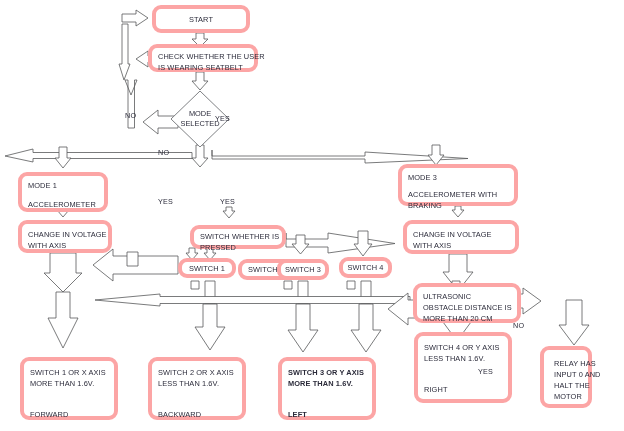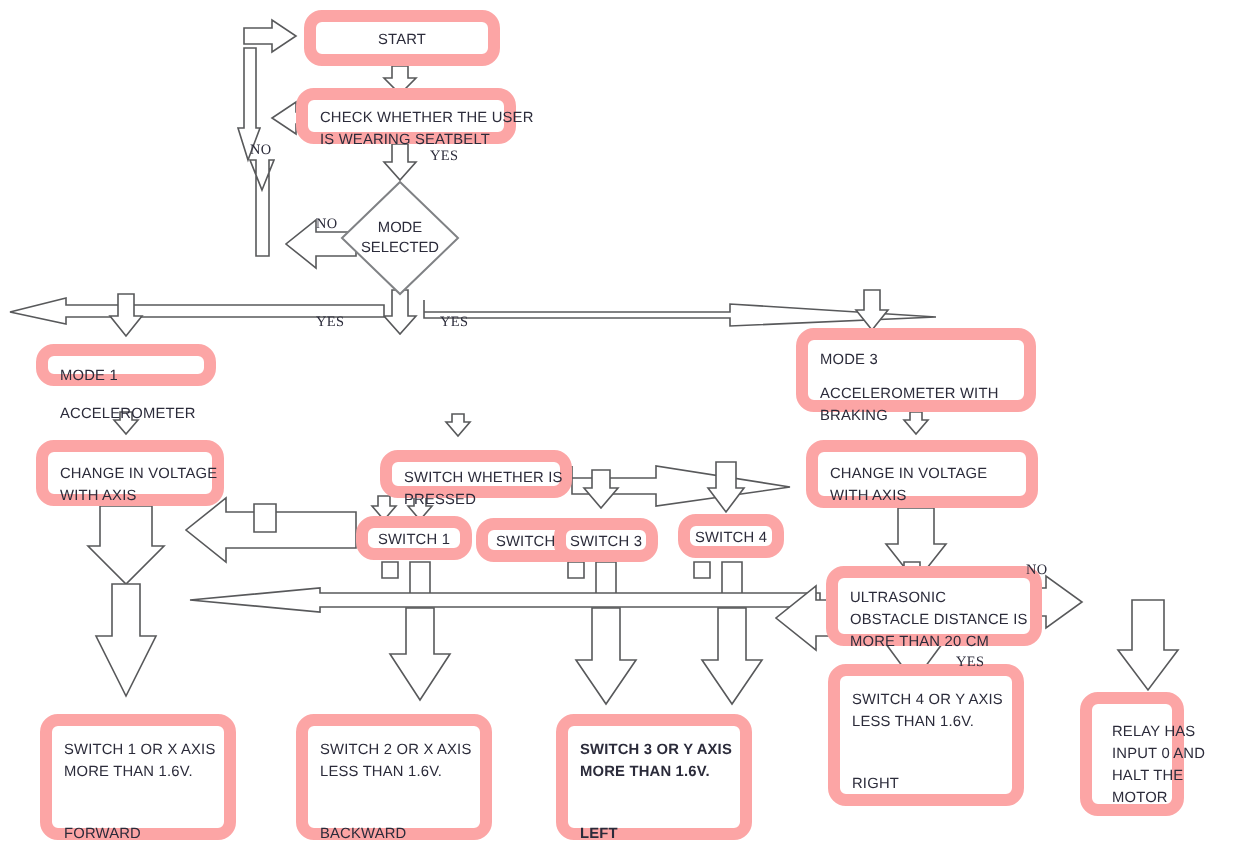--- a/index.html
+++ b/index.html
@@ -7,21 +7,21 @@
   body{font-family:"Liberation Sans", sans-serif;}
   #canvas{
     position:relative;
     width:624px;height:431px;
     background:#ffffff;
     overflow:hidden;
   }
   .node{
     position:absolute;
     box-sizing:border-box;
-    border:6px solid #fca5a5;
+    border:4px solid #fca5a5;
     border-radius:9px;
     background:#ffffff;
     color:#2b2b3a;
     font-size:7.4px;
     line-height:11px;
     letter-spacing:0.1px;
     padding:5px 6px;
     font-family:"Liberation Sans", sans-serif;
   }
   .node .ln{display:block;white-space:nowrap;}
@@ -33,23 +33,24 @@
     display:flex;align-items:center;justify-content:flex-end;
     text-align:center;
     font-size:7.4px;line-height:10px;color:#2b2b3a;
   }
   .diamond svg{position:absolute;left:0;top:0;}
   .diamond .dtxt{position:relative;z-index:2;}
   .lbl{
     position:absolute;
     font-size:7.2px;
     color:#2b2b3a;
-    font-family:Liberation Serif, serif;
+    font-family:Liberation Sans, sans-serif;
     letter-spacing:0.2px;
     white-space:nowrap;
+    margin-top:40px;
   }
   svg.arrows{position:absolute;left:0;top:0;width:624px;height:431px;}
   svg.arrows polygon, svg.arrows polyline, svg.arrows path{
     fill:#ffffff;stroke:#58595b;stroke-width:0.8;
     stroke-linejoin:miter;
   }
 </style>
 </head>
 <body>
 
@@ -143,21 +144,21 @@
   <div class="diamond" style="left:170px;top:90px;width:60px;height:58px;">
     <svg width="60" height="58" viewBox="0 0 60 58">
       <polygon points="30,1 59,29 30,57 1,29" fill="#ffffff" stroke="#808285" stroke-width="1"></polygon>
     </svg>
     <span class="dtxt">
       <span class="ln">MODE</span>
       <span class="ln">SELECTED</span>
     </span>
   </div>
 
-  <div class="node" style="left:18px;top:172px;width:90px;height:17px;padding-top:4px;">
+  <div class="node" style="left:18px;top:172px;width:90px;height:40px;padding-top:4px;">
     <span class="ln">MODE 1</span>
     <span class="sp"></span>
     <span class="ln">ACCELEROMETER</span>
   </div>
 
   <div class="node" style="left:18px;top:220px;width:94px;height:33px;padding-top:5px;">
     <span class="ln">CHANGE IN VOLTAGE</span>
     <span class="ln">WITH AXIS</span>
   </div>
 

